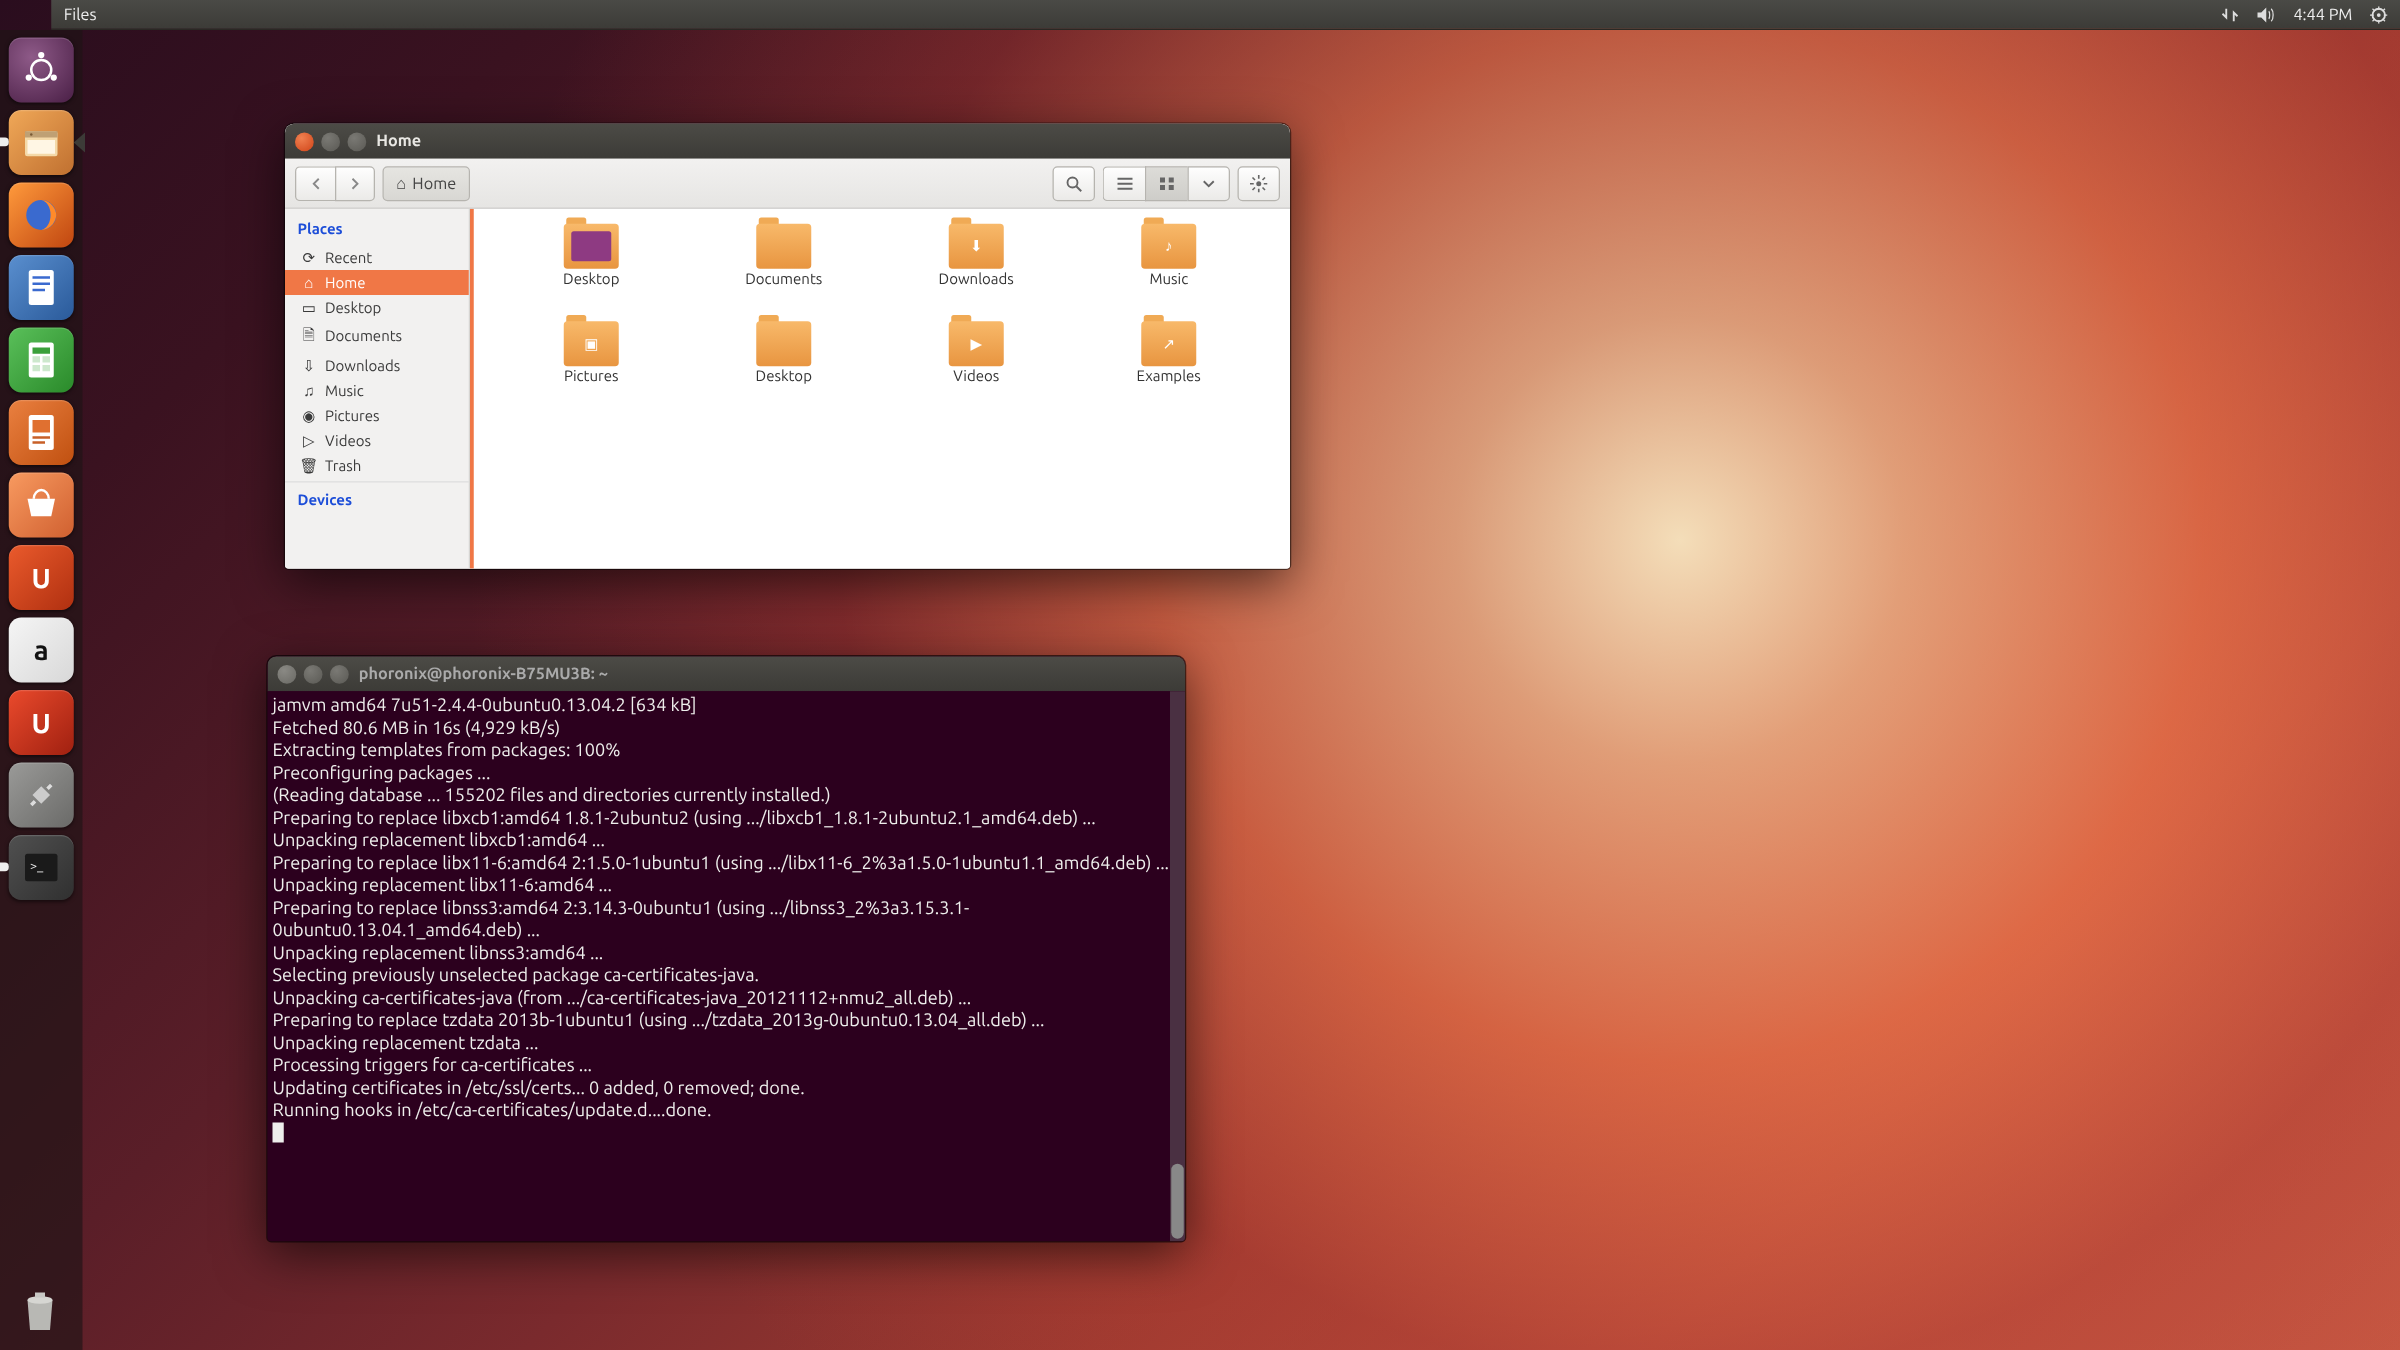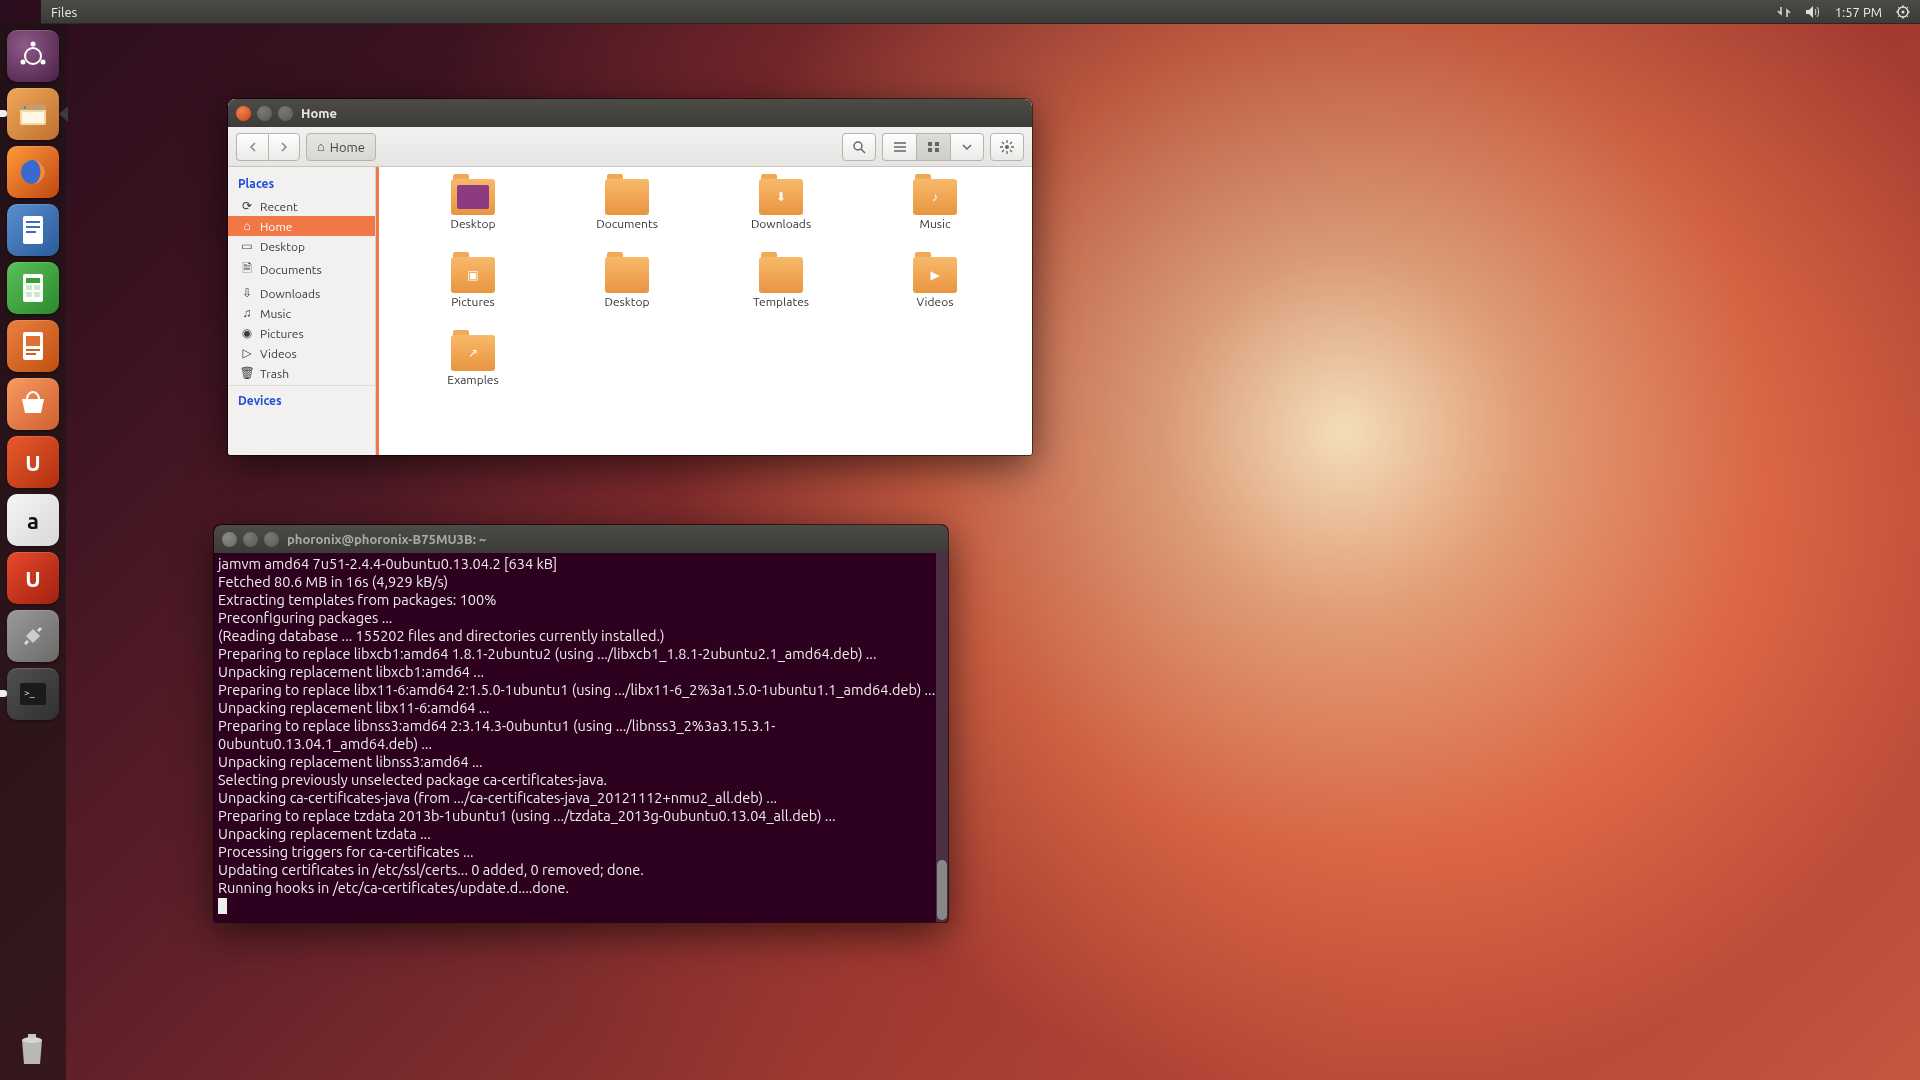--- a/index.html
+++ b/index.html
@@ -112,21 +112,21 @@
     .file-grid { flex: 1; background: #fff; padding: 12px 20px; display: grid; grid-template-columns: repeat(4, 154px); grid-auto-rows: 78px; align-content: start; position:relative;}
     .file-item { display: flex; flex-direction: column; align-items: center; gap: 2px; font-size: 12px; color: #333; cursor: pointer; }
     .folder-icon { width: 44px; height: 36px; position: relative; }
     .folder-back { position:absolute; inset:0; border-radius:3px; background:linear-gradient(#f8b96a,#e89540);}
     .folder-tab { position:absolute; top:-5px; left:2px; width:16px; height:7px; background:#f0aa55; border-radius:2px 2px 0 0;}
     .folder-badge { position:absolute; inset:6px; border-radius:2px; display:flex; align-items:center; justify-content:center; font-size:12px; color:#fff;}
     .orange-strip{position:absolute;left:0;top:0;bottom:0;width:3px;background:#f07746;}
 
     
     .terminal-window {
-      position: absolute; left: 214px; top: 525px; width: 734px; height: 397px;
+      position: absolute; left: 214px; top: 525px; width: 734px; height: 468px;
       background: #2c001e; border-radius: 7px 7px 3px 3px;
       box-shadow: 0 10px 40px rgba(0,0,0,0.6), 0 0 0 1px rgba(0,0,0,0.6);
       display: flex; flex-direction: column; z-index: 30; overflow: hidden;
     }
     .terminal-window.unfocused .win-title { color: #aaa; }
     .terminal-window .win-btn.close { background: radial-gradient(circle at 35% 30%,#8a8984,#6a6964);}
     .term-body {
       flex: 1; background: #2c001e; padding: 2px 4px;
       font-family: "Ubuntu Mono","DejaVu Sans Mono",monospace; font-size: 14.5px;
       line-height: 18px; color: #eeeeec; overflow: hidden; white-space: pre-wrap;
@@ -150,21 +150,21 @@
       <svg width="14" height="14" viewBox="0 0 14 14">
           <path d="M4 2 L4 9 L1 6 M10 12 L10 5 L13 8" stroke="#ddd" stroke-width="1.5" fill="none"></path>
         </svg>
     </span>
     <span class="top-bar-icon">
       <svg width="16" height="14" viewBox="0 0 16 14">
           <path d="M1 5h3l4-4v12l-4-4H1z" fill="#ddd"></path>
           <path d="M10 4c1 1 1 5 0 6M12 2c2 2 2 8 0 10" stroke="#ddd" fill="none"></path>
         </svg>
     </span>
-    <span>1:57 PM</span>
+    <span>4:44 PM</span>
     <span class="top-bar-icon">
       <svg width="14" height="14" viewBox="0 0 14 14">
           <circle cx="7" cy="7" r="5" stroke="#ddd" fill="none" stroke-width="1.5"></circle>
           <circle cx="7" cy="7" r="1.5" fill="#ddd"></circle>
           <path d="M7 0v3M7 11v3M0 7h3M11 7h3M2 2l2 2M10 10l2 2M12 2l-2 2M4 10l-2 2" stroke="#ddd"></path>
         </svg>
     </span>
   </div>
 </div>
 
@@ -404,28 +404,20 @@
       <div class="folder-tab"></div>
       <div class="folder-back"></div>
       <div class="folder-badge" style=""></div>
     </div>
     <span>Desktop</span>
         </div>
         <div class="file-item">
     <div class="folder-icon">
       <div class="folder-tab"></div>
       <div class="folder-back"></div>
-      <div class="folder-badge" style=""></div>
-    </div>
-    <span>Templates</span>
-        </div>
-        <div class="file-item">
-    <div class="folder-icon">
-      <div class="folder-tab"></div>
-      <div class="folder-back"></div>
       <div class="folder-badge" style="">▶</div>
     </div>
     <span>Videos</span>
         </div>
         <div class="file-item">
     <div class="folder-icon">
       <div class="folder-tab"></div>
       <div class="folder-back"></div>
       <div class="folder-badge" style="">↗</div>
     </div>

